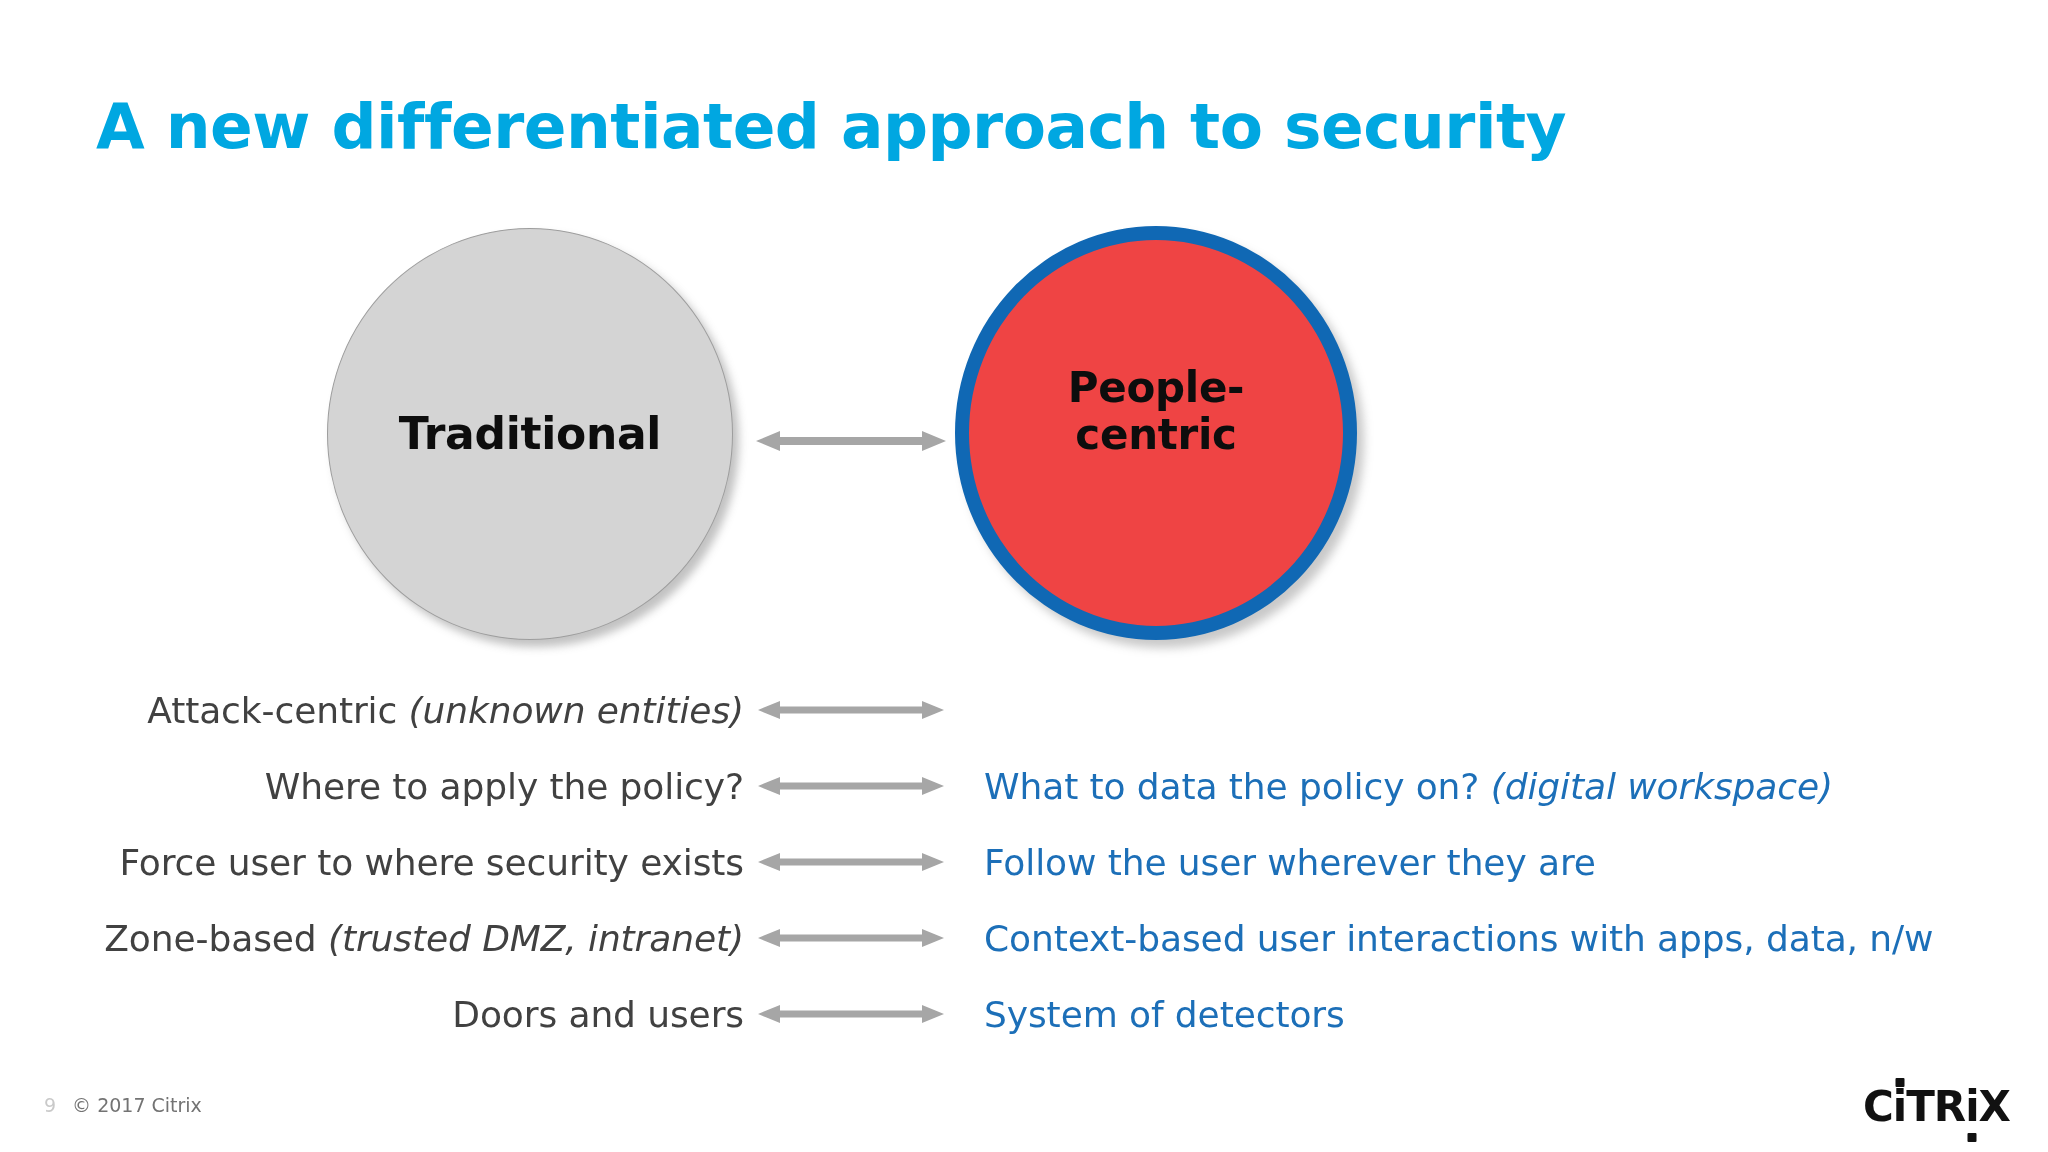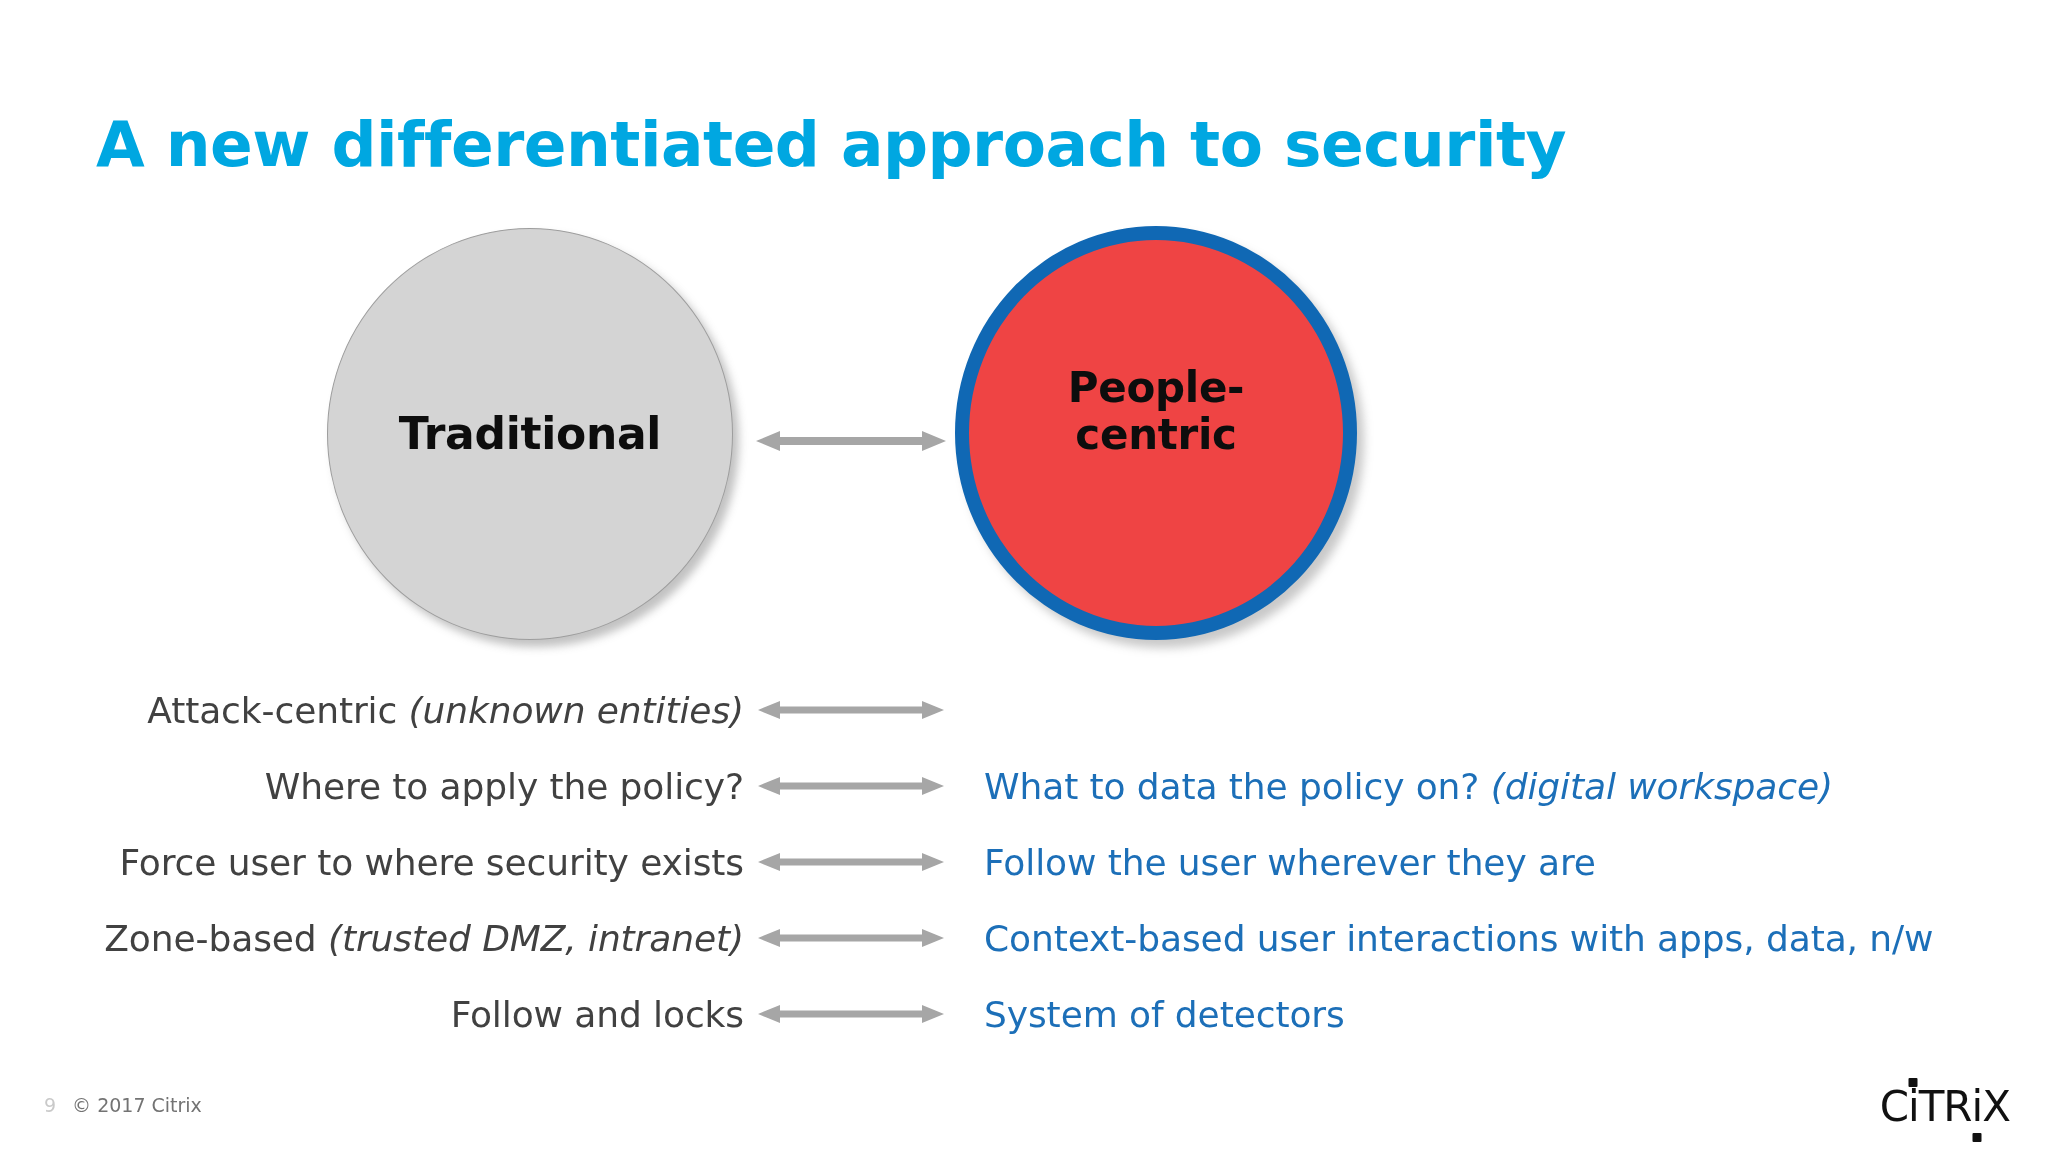--- a/index.html
+++ b/index.html
@@ -25,21 +25,20 @@
   .title {
     position: absolute;
     left: 96px;
     top: 92px;
     font-size: 63px;
     font-weight: 700;
     letter-spacing: -0.5px;
     color: #00A7E1;
     white-space: nowrap;
     line-height: 1.1;
-    margin-top: 18px;
   }
 
   
   .circles {
     position: absolute;
     left: 0;
     top: 0;
     width: 2048px;
     height: 700px;
   }
@@ -165,21 +164,21 @@
   .copyright {
     font-size: 19px;
     color: #737373;
   }
 
   .logo {
     position: absolute;
     right: 38px;
     bottom: 24px;
     font-size: 42px;
-    font-weight: 400;
+    font-weight: 700;
     letter-spacing: -1px;
     color: #111111;
     line-height: 1;
     white-space: nowrap;
   }
   .logo .dot-up {
     position: relative;
   }
   .logo .dot-up::after {
     content: "";
@@ -285,21 +284,21 @@
           <path d="M0 10 L22 1 L22 6.5 L164 6.5 L164 1 L186 10 L164 19 L164 13.5 L22 13.5 L22 19 Z" fill="#A6A6A6"></path>
         </svg>
       </div>
       <div class="row-right">
         <span>Context-based user interactions with apps, data, n/w</span><span class="ital"></span>
       </div>
     </div>
 
     <div class="row">
       <div class="row-left">
-        <span>Follow and locks</span><span class="ital"></span>
+        <span>Doors and users</span><span class="ital"></span>
       </div>
       <div class="dbl-arrow row-arrow">
         <svg width="186" height="20" viewBox="0 0 186 20" aria-hidden="true">
           <path d="M0 10 L22 1 L22 6.5 L164 6.5 L164 1 L186 10 L164 19 L164 13.5 L22 13.5 L22 19 Z" fill="#A6A6A6"></path>
         </svg>
       </div>
       <div class="row-right">
         <span>System of detectors</span><span class="ital"></span>
       </div>
     </div>

